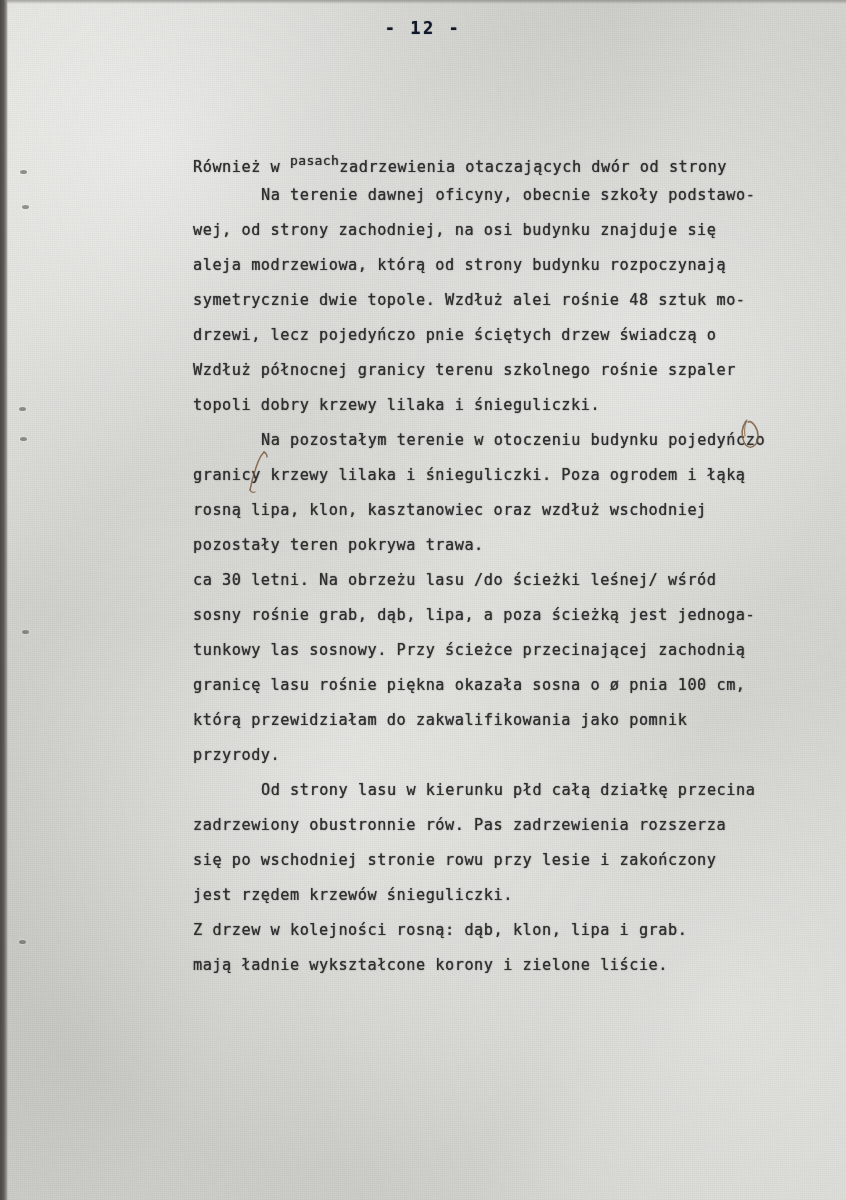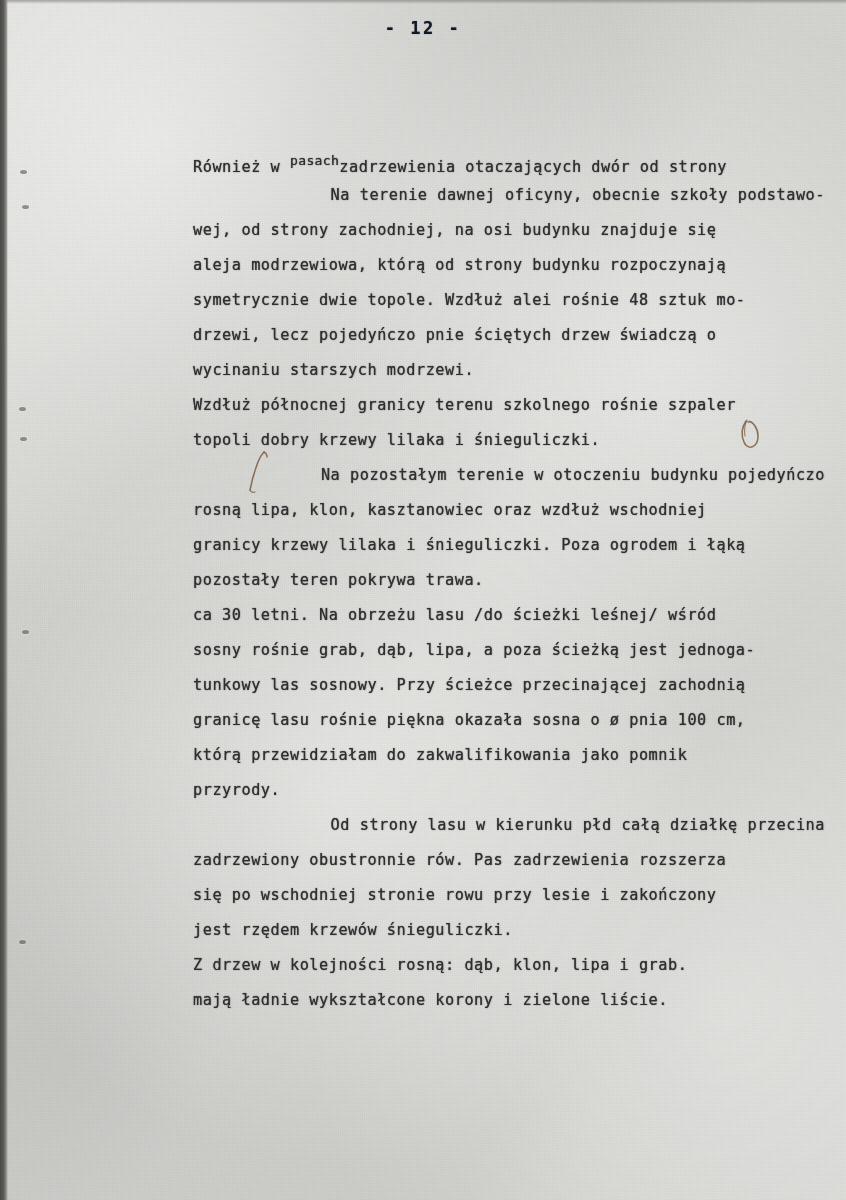--- a/index.html
+++ b/index.html
@@ -76,21 +76,21 @@
     height: 35px;
     line-height: 35px;
     font-size: 15.2px;
     letter-spacing: 0.55px;
     color: #2f2f30;
     white-space: pre;
     text-shadow:
       0 0 0.9px rgba(55,55,58,0.85),
       0.4px 0.3px 1.4px rgba(90,90,92,0.40);
   }
-  .line.indent { text-indent: 68px; text-align: right; }
+  .line.indent { text-indent: 68px; }
   .sup {
     font-size: 13px;
     vertical-align: 7px;
     letter-spacing: 0.4px;
   }
 
   
   .pencil {
     position: absolute;
     pointer-events: none;
@@ -130,26 +130,25 @@
 
   <div id="page-number">- 12 -</div>
 
   <div id="body-text">
       <div class="line"><span>Również w </span><span class="sup">pasach</span><span>zadrzewienia otaczających dwór od strony</span></div>
       <div class="line indent">Na terenie dawnej oficyny, obecnie szkoły podstawo-</div>
       <div class="line">wej, od strony zachodniej, na osi budynku znajduje się</div>
       <div class="line">aleja modrzewiowa, którą od strony budynku rozpoczynają</div>
       <div class="line">symetrycznie dwie topole. Wzdłuż alei rośnie 48 sztuk mo-</div>
       <div class="line">drzewi, lecz pojedyńczo pnie ściętych drzew świadczą o</div>
-      <div class="line">wycinaniu starszych modrzewi.</div>
       <div class="line">Wzdłuż północnej granicy terenu szkolnego rośnie szpaler</div>
       <div class="line">topoli dobry krzewy lilaka i śnieguliczki.</div>
       <div class="line indent">Na pozostałym terenie w otoczeniu budynku pojedyńczo</div>
+      <div class="line">granicy krzewy lilaka i śnieguliczki. Poza ogrodem i łąką</div>
       <div class="line">rosną lipa, klon, kasztanowiec oraz wzdłuż wschodniej</div>
-      <div class="line">granicy krzewy lilaka i śnieguliczki. Poza ogrodem i łąką</div>
       <div class="line">pozostały teren pokrywa trawa.</div>
       <div class="line">ca 30 letni. Na obrzeżu lasu /do ścieżki leśnej/ wśród</div>
       <div class="line">sosny rośnie grab, dąb, lipa, a poza ścieżką jest jednoga-</div>
       <div class="line">tunkowy las sosnowy. Przy ścieżce przecinającej zachodnią</div>
       <div class="line">granicę lasu rośnie piękna okazała sosna o ø pnia 100 cm,</div>
       <div class="line">którą przewidziałam do zakwalifikowania jako pomnik</div>
       <div class="line">przyrody.</div>
       <div class="line indent">Od strony lasu w kierunku płd całą działkę przecina</div>
       <div class="line">zadrzewiony obustronnie rów. Pas zadrzewienia rozszerza</div>
       <div class="line">się po wschodniej stronie rowu przy lesie i zakończony</div>

